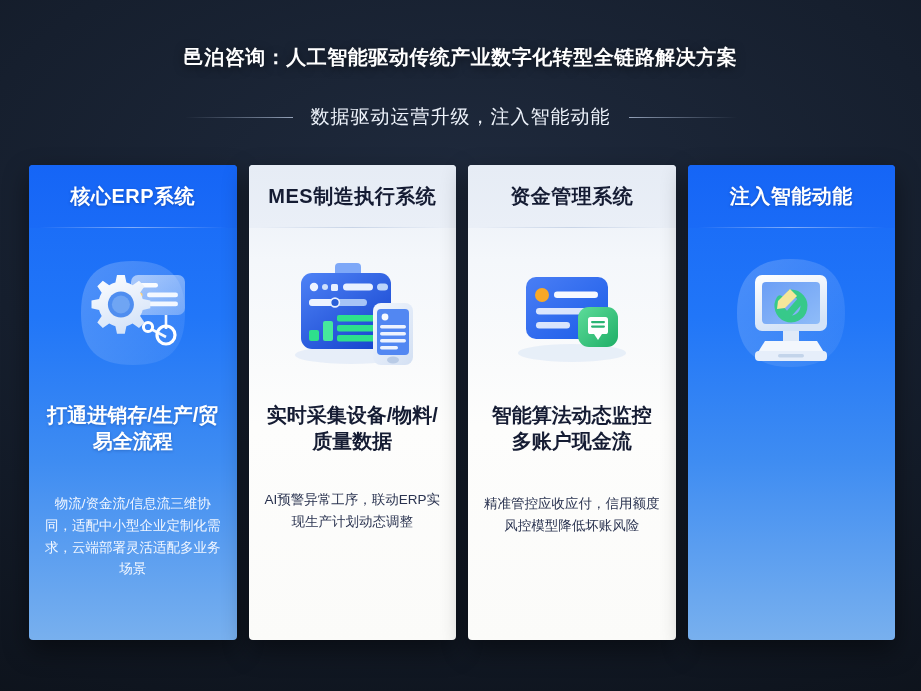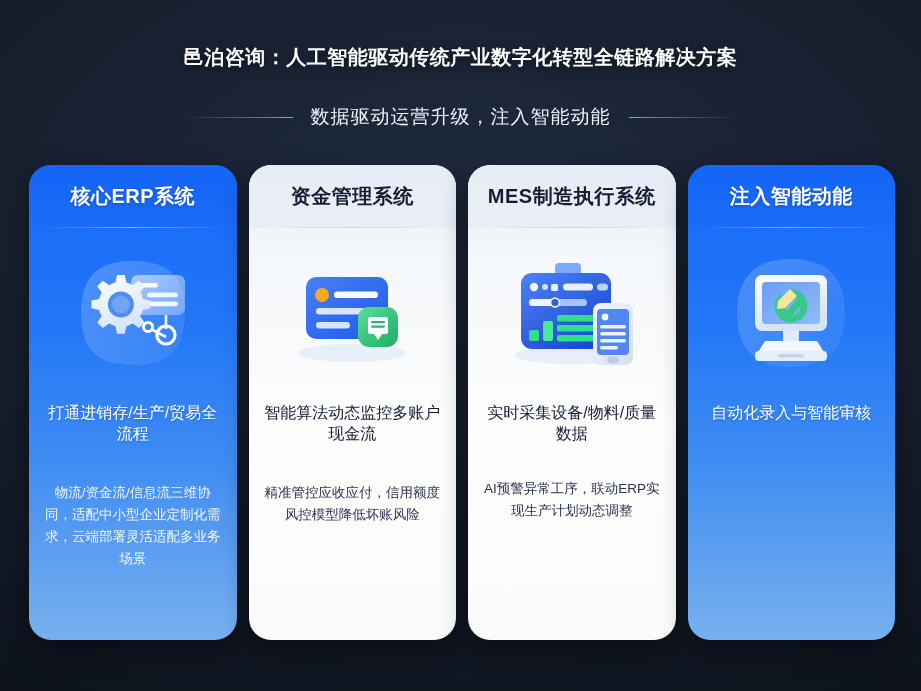--- a/index.html
+++ b/index.html
@@ -32,21 +32,21 @@
   .rule.right{background:linear-gradient(270deg,rgba(190,205,230,0) 0%,rgba(190,205,230,.55) 80%,rgba(190,205,230,.75) 100%);}
   .subtitle{
     font-size:19px;font-weight:400;color:#eef3fb;letter-spacing:1px;white-space:nowrap;
   }
   
   .cards{
     position:absolute;top:165px;left:29px;width:866px;height:475px;
     display:flex;gap:12px;
   }
   .card{
-    position:relative;width:209px;height:475px;border-radius:22px;overflow:hidden;
+    position:relative;width:209px;height:475px;border-radius:4px;overflow:hidden;
     display:flex;flex-direction:column;align-items:center;
     box-shadow:0 10px 26px rgba(0,0,0,.45);
   }
   .card.blue{
     background:linear-gradient(180deg,#1768f7 0%,#2176f8 32%,#3e8cf2 62%,#78b0ee 100%);
   }
   .card.light{
     background:linear-gradient(180deg,#e9eef6 0%,#f4f7fb 20%,#fdfdfc 55%,#fbfbf9 100%);
   }
   .card-head{
@@ -64,21 +64,21 @@
   .card.blue .card-title{color:#ffffff;text-shadow:0 1px 3px rgba(0,30,90,.35);}
   .card.light .card-title{color:#151c33;}
 
   .icon-zone{
     width:100%;height:150px;display:flex;align-items:center;justify-content:center;flex:none;
     margin-top:10px;
   }
   .icon-zone svg{display:block;}
 
   .headline{
-    width:176px;text-align:center;font-size:16px;font-weight:400;line-height:1.32;
+    width:176px;text-align:center;font-size:20px;font-weight:700;line-height:1.32;
     margin-top:14px;flex:none;
   }
   .card.blue .headline{color:#ffffff;text-shadow:0 1px 3px rgba(0,30,90,.28);}
   .card.light .headline{color:#151c33;}
 
   .desc{
     width:180px;text-align:center;font-size:13.5px;font-weight:400;line-height:1.62;
     margin-top:38px;
   }
   .card.blue .desc{color:#f2f7ff;}
@@ -136,53 +136,20 @@
           </g>
           <circle cx="101" cy="90" r="9" fill="none" stroke="#ffffff" stroke-width="3.2"></circle>
           <circle cx="83" cy="82" r="4.6" fill="none" stroke="#ffffff" stroke-width="3"></circle>
           <path d="M52 30 l7.8 0 1.6 7.6 a23 23 0 0 1 6.2 2.6 l6.4-4.4 5.5 5.5 -4.4 6.4 a23 23 0 0 1 2.6 6.2 l7.6 1.6 0 7.8 -7.6 1.6 a23 23 0 0 1-2.6 6.2 l4.4 6.4 -5.5 5.5 -6.4-4.4 a23 23 0 0 1-6.2 2.6 l-1.6 7.6 -7.8 0 -1.6-7.6 a23 23 0 0 1-6.2-2.6 l-6.4 4.4 -5.5-5.5 4.4-6.4 a23 23 0 0 1-2.6-6.2 l-7.6-1.6 0-7.8 7.6-1.6 a23 23 0 0 1 2.6-6.2 l-4.4-6.4 5.5-5.5 6.4 4.4 a23 23 0 0 1 6.2-2.6 Z" fill="url(#g1gear)"></path>
           <circle cx="55.9" cy="59.5" r="13" fill="#4f8ef0"></circle>
           <circle cx="55.9" cy="59.5" r="9" fill="#6fa5f3"></circle>
         </svg>
       </div>
       <div class="headline">打通进销存/生产/贸易全流程</div>
       <div class="desc">物流/资金流/信息流三维协同，适配中小型企业定制化需求，云端部署灵活适配多业务场景</div>
-    </div>
-
-    <div class="card light c2">
-      <div class="card-head">
-        <div class="card-title">资金管理系统</div>
-      </div>
-      <div class="icon-zone">
-        <svg width="136" height="120" viewBox="0 0 136 120">
-          <defs>
-            <linearGradient id="g2card" x1="0" y1="0" x2="1" y2="1">
-              <stop offset="0" stop-color="#4a7ef5"></stop>
-              <stop offset="1" stop-color="#1b5ce8"></stop>
-            </linearGradient>
-            <linearGradient id="g2green" x1="0" y1="0" x2="1" y2="1">
-              <stop offset="0" stop-color="#5ddc9a"></stop>
-              <stop offset="1" stop-color="#1fae66"></stop>
-            </linearGradient>
-          </defs>
-          <ellipse cx="68" cy="100" rx="54" ry="9" fill="#dfe9f7" opacity=".7"></ellipse>
-          <rect x="22" y="24" width="82" height="62" rx="10" fill="url(#g2card)"></rect>
-          <circle cx="38" cy="42" r="7" fill="#f9a826"></circle>
-          <rect x="50" y="38.6" width="44" height="6.4" rx="3.2" fill="#ffffff" opacity=".96"></rect>
-          <rect x="32" y="55" width="50" height="6.4" rx="3.2" fill="#ffffff" opacity=".82"></rect>
-          <rect x="32" y="69" width="34" height="6.4" rx="3.2" fill="#ffffff" opacity=".82"></rect>
-          <rect x="74" y="54" width="40" height="40" rx="11" fill="url(#g2green)"></rect>
-          <rect x="84" y="64" width="20" height="17" rx="2.6" fill="#ffffff"></rect>
-          <rect x="87" y="68" width="14" height="2.2" rx="1.1" fill="#2ab473"></rect>
-          <rect x="87" y="72.5" width="14" height="2.2" rx="1.1" fill="#2ab473"></rect>
-          <path d="M90 81 L98 81 L94 87 Z" fill="#ffffff"></path>
-        </svg>
-      </div>
-      <div class="headline">智能算法动态监控多账户现金流</div>
-      <div class="desc">精准管控应收应付，信用额度风控模型降低坏账风险</div>
     </div>
 
     <div class="card light c3">
       <div class="card-head">
         <div class="card-title">MES制造执行系统</div>
       </div>
       <div class="icon-zone">
         <svg width="142" height="124" viewBox="0 0 142 124">
           <defs>
             <linearGradient id="g3box" x1="0" y1="0" x2="0.8" y2="1">
@@ -217,20 +184,53 @@
           <rect x="99" y="81" width="26" height="3.4" rx="1.7" fill="#ffffff" opacity=".9"></rect>
           <rect x="99" y="88" width="26" height="3.4" rx="1.7" fill="#ffffff" opacity=".9"></rect>
           <rect x="99" y="95" width="18" height="3.4" rx="1.7" fill="#ffffff" opacity=".9"></rect>
           <ellipse cx="112" cy="109" rx="6" ry="3.4" fill="#b9cbe6"></ellipse>
         </svg>
       </div>
       <div class="headline">实时采集设备/物料/质量数据</div>
       <div class="desc">AI预警异常工序，联动ERP实现生产计划动态调整</div>
     </div>
 
+    <div class="card light c2">
+      <div class="card-head">
+        <div class="card-title">资金管理系统</div>
+      </div>
+      <div class="icon-zone">
+        <svg width="136" height="120" viewBox="0 0 136 120">
+          <defs>
+            <linearGradient id="g2card" x1="0" y1="0" x2="1" y2="1">
+              <stop offset="0" stop-color="#4a7ef5"></stop>
+              <stop offset="1" stop-color="#1b5ce8"></stop>
+            </linearGradient>
+            <linearGradient id="g2green" x1="0" y1="0" x2="1" y2="1">
+              <stop offset="0" stop-color="#5ddc9a"></stop>
+              <stop offset="1" stop-color="#1fae66"></stop>
+            </linearGradient>
+          </defs>
+          <ellipse cx="68" cy="100" rx="54" ry="9" fill="#dfe9f7" opacity=".7"></ellipse>
+          <rect x="22" y="24" width="82" height="62" rx="10" fill="url(#g2card)"></rect>
+          <circle cx="38" cy="42" r="7" fill="#f9a826"></circle>
+          <rect x="50" y="38.6" width="44" height="6.4" rx="3.2" fill="#ffffff" opacity=".96"></rect>
+          <rect x="32" y="55" width="50" height="6.4" rx="3.2" fill="#ffffff" opacity=".82"></rect>
+          <rect x="32" y="69" width="34" height="6.4" rx="3.2" fill="#ffffff" opacity=".82"></rect>
+          <rect x="74" y="54" width="40" height="40" rx="11" fill="url(#g2green)"></rect>
+          <rect x="84" y="64" width="20" height="17" rx="2.6" fill="#ffffff"></rect>
+          <rect x="87" y="68" width="14" height="2.2" rx="1.1" fill="#2ab473"></rect>
+          <rect x="87" y="72.5" width="14" height="2.2" rx="1.1" fill="#2ab473"></rect>
+          <path d="M90 81 L98 81 L94 87 Z" fill="#ffffff"></path>
+        </svg>
+      </div>
+      <div class="headline">智能算法动态监控多账户现金流</div>
+      <div class="desc">精准管控应收应付，信用额度风控模型降低坏账风险</div>
+    </div>
+
     <div class="card blue c4">
       <div class="card-head">
         <div class="card-title">注入智能动能</div>
       </div>
       <div class="icon-zone">
         <svg width="136" height="136" viewBox="0 0 136 136">
           <defs>
             <linearGradient id="g4blob" x1="0" y1="0" x2="1" y2="1">
               <stop offset="0" stop-color="#ffffff" stop-opacity=".2"></stop>
               <stop offset="1" stop-color="#ffffff" stop-opacity=".05"></stop>
@@ -249,17 +249,16 @@
           <rect x="39" y="37" width="58" height="42" rx="4" fill="url(#g4screen)"></rect>
           <path d="M68 48 a13 13 0 1 1 -11 6" fill="none" stroke="#37c98a" stroke-width="7" stroke-linecap="round"></path>
           <path d="M57 63 l7 8 14-16" fill="none" stroke="#37c98a" stroke-width="7" stroke-linecap="round" stroke-linejoin="round"></path>
           <path d="M55 56 l12-12 7 7 -12 12 -8 1 Z" fill="#f6e79a"></path>
           <rect x="60" y="86" width="16" height="10" fill="#e0eaf8"></rect>
           <path d="M42 96 L94 96 L104 112 L32 112 Z" fill="#f3f7fd"></path>
           <rect x="32" y="106" width="72" height="10" rx="4" fill="#e6eefa"></rect>
           <rect x="55" y="109" width="26" height="3.4" rx="1.7" fill="#c3d4ea"></rect>
         </svg>
       </div>
-      <div class="headline">自动化录入与智能审核</div>
     </div>
 
   </div>
 </div>
 
 </body></html>

